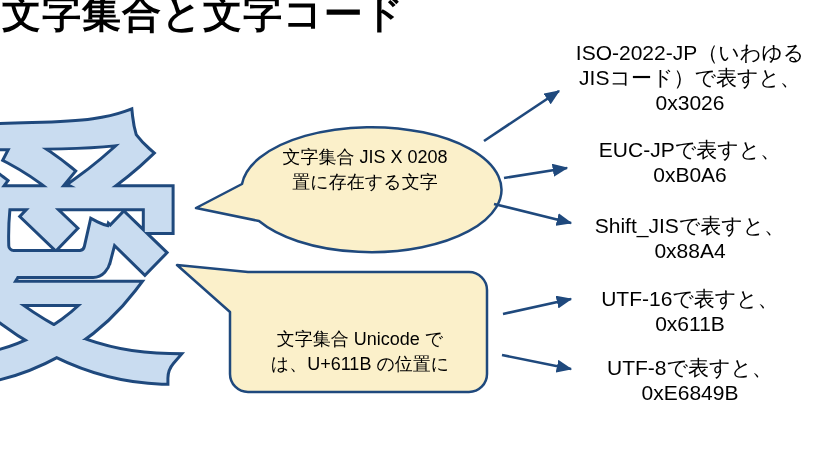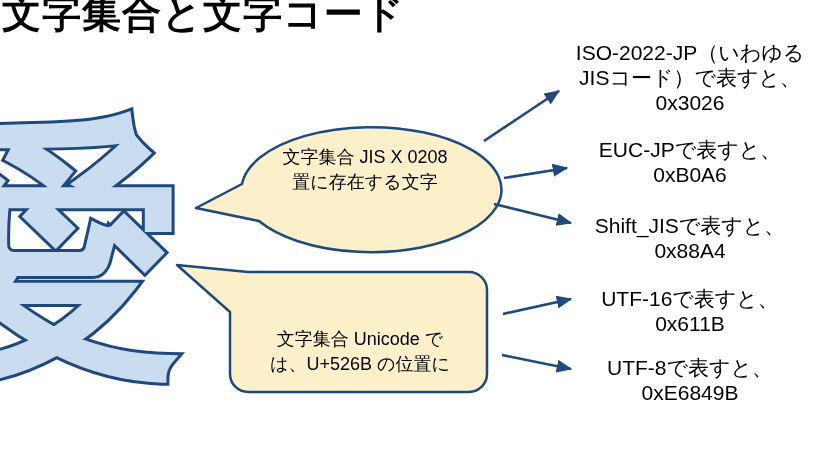--- a/index.html
+++ b/index.html
@@ -84,21 +84,21 @@
     <line x1="502" y1="355" x2="571" y2="369" stroke="#1F497D" stroke-width="2.6" marker-end="url(#ah)"></line>
   </svg>
 
   <div class="abs bubble-text" id="jis-bubble-text">
     <div>文字集合 JIS X 0208</div>
     <div>置に存在する文字</div>
   </div>
 
   <div class="abs bubble-text" id="unicode-bubble-text">
     <div>文字集合 Unicode で</div>
-    <div>は、U+526B の位置に</div>
+    <div>は、U+611B の位置に</div>
   </div>
 
   <div class="abs enc-label" id="enc-iso">
     <div>ISO-2022-JP（いわゆる</div>
     <div>JISコード）で表すと、</div>
     <div>0x3026</div>
   </div>
 
   <div class="abs enc-label" id="enc-euc">
     <div>EUC-JPで表すと、</div>

